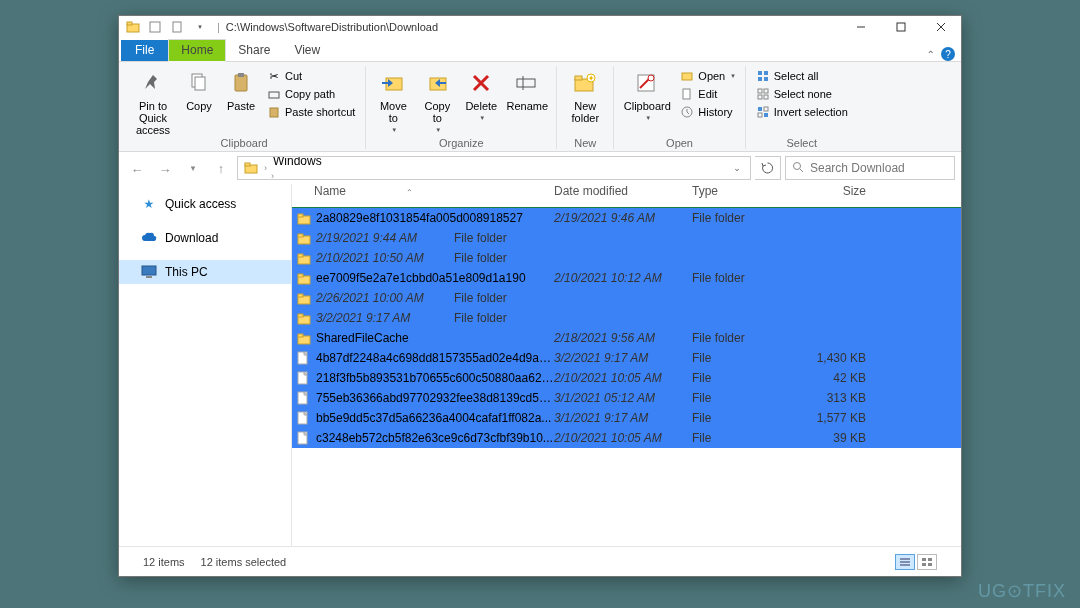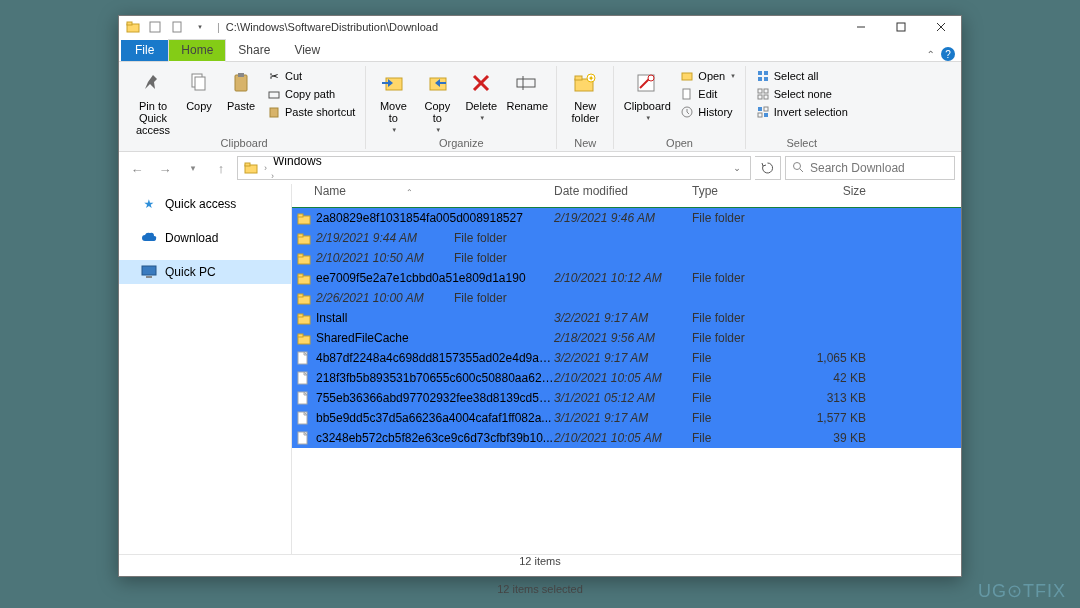--- a/index.html
+++ b/index.html
@@ -58,21 +58,21 @@
   .col-size { width: 74px; text-align: right; }
   .sort-caret { font-size: 8px; color: #777; margin-left: 60px; }
   .row { display: flex; align-items: center; height: 20px; padding-left: 4px; }
   .row.sel { background: #3b82f6; }
   .row .ico { width: 16px; height: 16px; margin-right: 4px; display: flex; align-items: center; justify-content: center; }
   .row .c-name { width: 238px; overflow: hidden; text-overflow: ellipsis; white-space: nowrap; }
   .row .c-date { width: 138px; color: #333; font-style: italic; }
   .row .c-type { width: 100px; color: #333; }
   .row .c-size { width: 74px; text-align: right; color: #333; }
   
-  .status { height: 22px; border-top: 1px solid #e5e5e5; display: flex; align-items: center; font-size: 11px; padding: 0 24px; gap: 16px; color: #444; flex-direction: column; }
+  .status { height: 30px; border-top: 1px solid #e5e5e5; display: flex; align-items: center; font-size: 11px; padding: 0 24px; gap: 16px; color: #444; }
   .status-right { margin-left: auto; display: flex; gap: 2px; }
   .viewbtn { width: 20px; height: 16px; border: 1px solid #bbb; display: flex; align-items: center; justify-content: center; }
   .viewbtn.active { background: #cde8ff; border-color: #5aa3e0; }
   
   .watermark { position: absolute; right: 14px; bottom: 6px; font-size: 18px; color: rgba(120,180,200,.55); letter-spacing: 1px; font-family: sans-serif; }
   
   .folder-ico svg, .file-ico svg { width: 14px; height: 14px; }
 </style>
 </head>
 <body>
@@ -392,21 +392,21 @@
           <span>Download</span>
         </div>
       <div class="nav-gap"></div>
       <div class="nav-item sel">
           <span class="ico">
             <svg width="16" height="14">
               <rect x="1" y="1" width="14" height="9" fill="#3a7bbf" stroke="#25578a"></rect>
               <rect x="5" y="11" width="6" height="2" fill="#888"></rect>
             </svg>
           </span>
-          <span>Quick PC</span>
+          <span>This PC</span>
         </div>
       <div class="nav-gap"></div>
     </div>
     <div class="files">
       <div class="cols">
         <div class="col-name"><span>Name</span><span class="sort-caret">⌃</span></div>
         <div class="col-date">Date modified</div>
         <div class="col-type">Type</div>
         <div class="col-size">Size</div>
       </div>
@@ -468,21 +468,20 @@
             <span class="c-type">File folder</span>
             <span class="c-size"></span>
           </div>
           <div class="row sel">
             <span class="ico folder-ico">
               <svg width="14" height="14">
                 <rect x="1" y="5" width="12" height="8" fill="#ffd76a" stroke="#caa12a"></rect>
                 <rect x="1" y="3" width="5" height="3" fill="#ffd76a" stroke="#caa12a"></rect>
               </svg>
             </span>
-            <span class="c-name">Install</span>
             <span class="c-date">3/2/2021 9:17 AM</span>
             <span class="c-type">File folder</span>
             <span class="c-size"></span>
           </div>
           <div class="row sel">
             <span class="ico folder-ico">
               <svg width="14" height="14">
                 <rect x="1" y="5" width="12" height="8" fill="#ffd76a" stroke="#caa12a"></rect>
                 <rect x="1" y="3" width="5" height="3" fill="#ffd76a" stroke="#caa12a"></rect>
               </svg>
@@ -495,21 +494,21 @@
           <div class="row sel">
             <span class="ico file-ico">
               <svg width="12" height="14">
                 <rect x="1" y="1" width="9" height="12" fill="#fff" stroke="#aaa"></rect>
                 <path d="M7 1 L10 4 L7 4 Z" fill="#ddd" stroke="#aaa"></path>
               </svg>
             </span>
             <span class="c-name">4b87df2248a4c698dd8157355ad02e4d9a4...</span>
             <span class="c-date">3/2/2021 9:17 AM</span>
             <span class="c-type">File</span>
-            <span class="c-size">1,065 KB</span>
+            <span class="c-size">1,430 KB</span>
           </div>
           <div class="row sel">
             <span class="ico file-ico">
               <svg width="12" height="14">
                 <rect x="1" y="1" width="9" height="12" fill="#fff" stroke="#aaa"></rect>
                 <path d="M7 1 L10 4 L7 4 Z" fill="#ddd" stroke="#aaa"></path>
               </svg>
             </span>
             <span class="c-name">218f3fb5b893531b70655c600c50880aa62b...</span>
             <span class="c-date">2/10/2021 10:05 AM</span>

